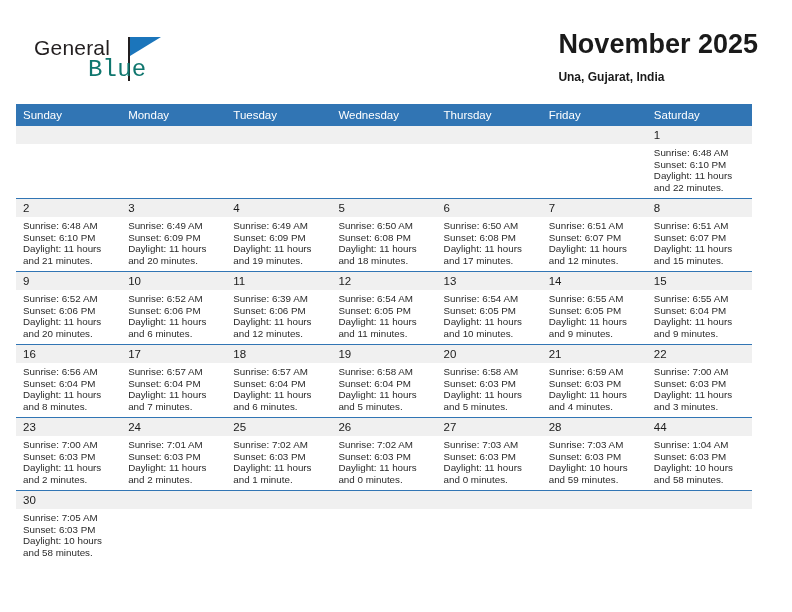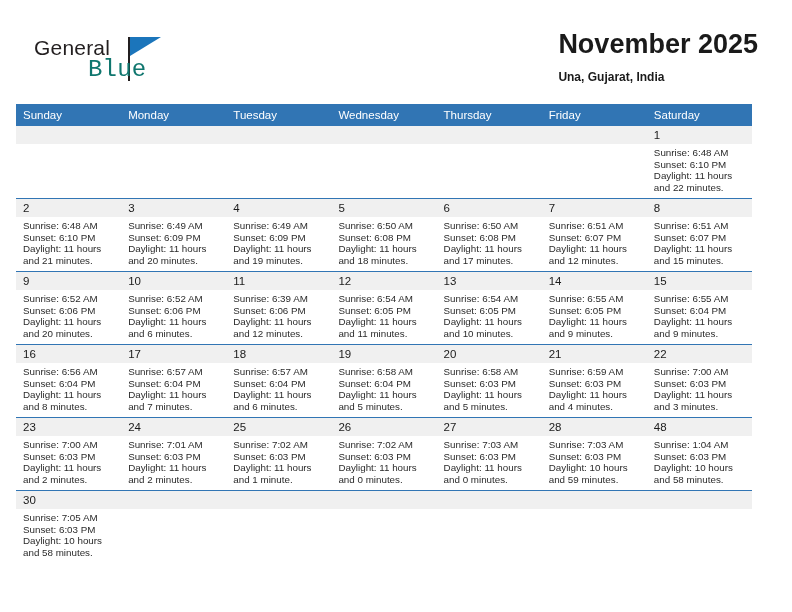--- a/index.html
+++ b/index.html
@@ -530,21 +530,21 @@
               <div class="info">
                 <div>Sunrise: 7:03 AM</div>
                 <div>Sunset: 6:03 PM</div>
                 <div>Daylight: 10 hours</div>
                 <div>and 59 minutes.</div>
               </div>
             </div>
           </td>
           <td>
             <div class="cell">
-              <div class="daynum">48</div>
+              <div class="daynum">44</div>
               <div class="info">
                 <div>Sunrise: 1:04 AM</div>
                 <div>Sunset: 6:03 PM</div>
                 <div>Daylight: 10 hours</div>
                 <div>and 58 minutes.</div>
               </div>
             </div>
           </td>
         </tr>
         <tr>

